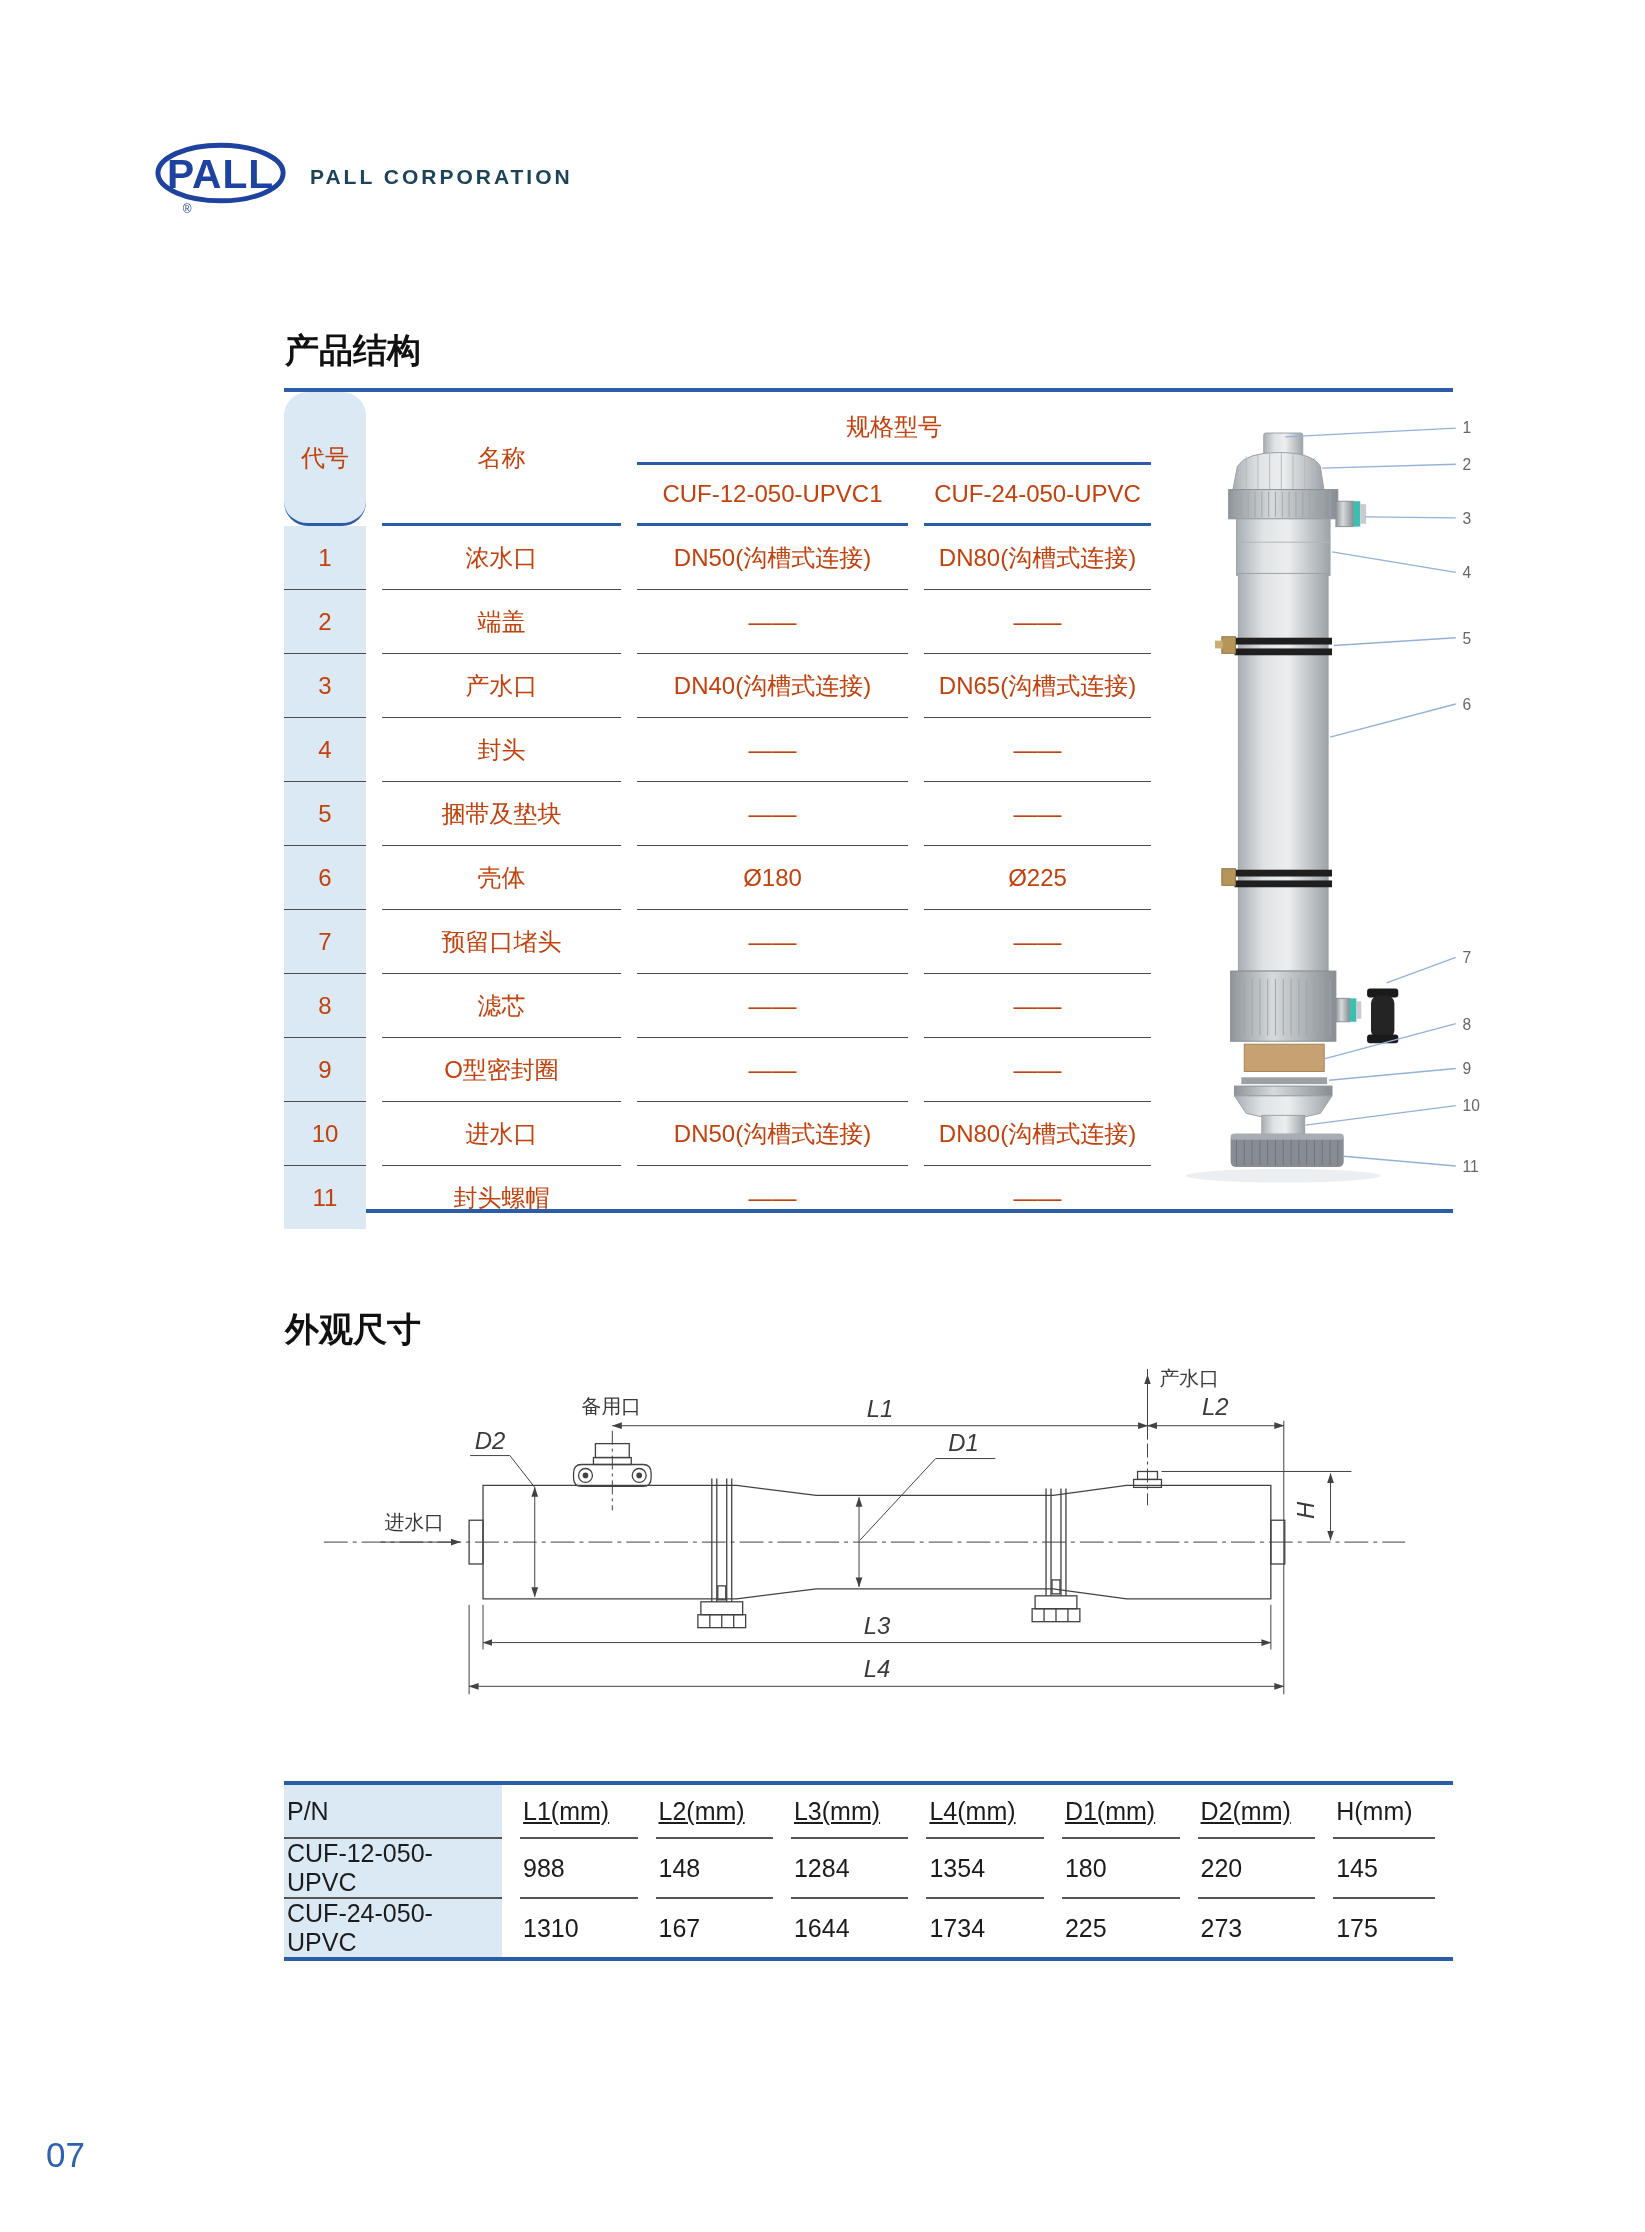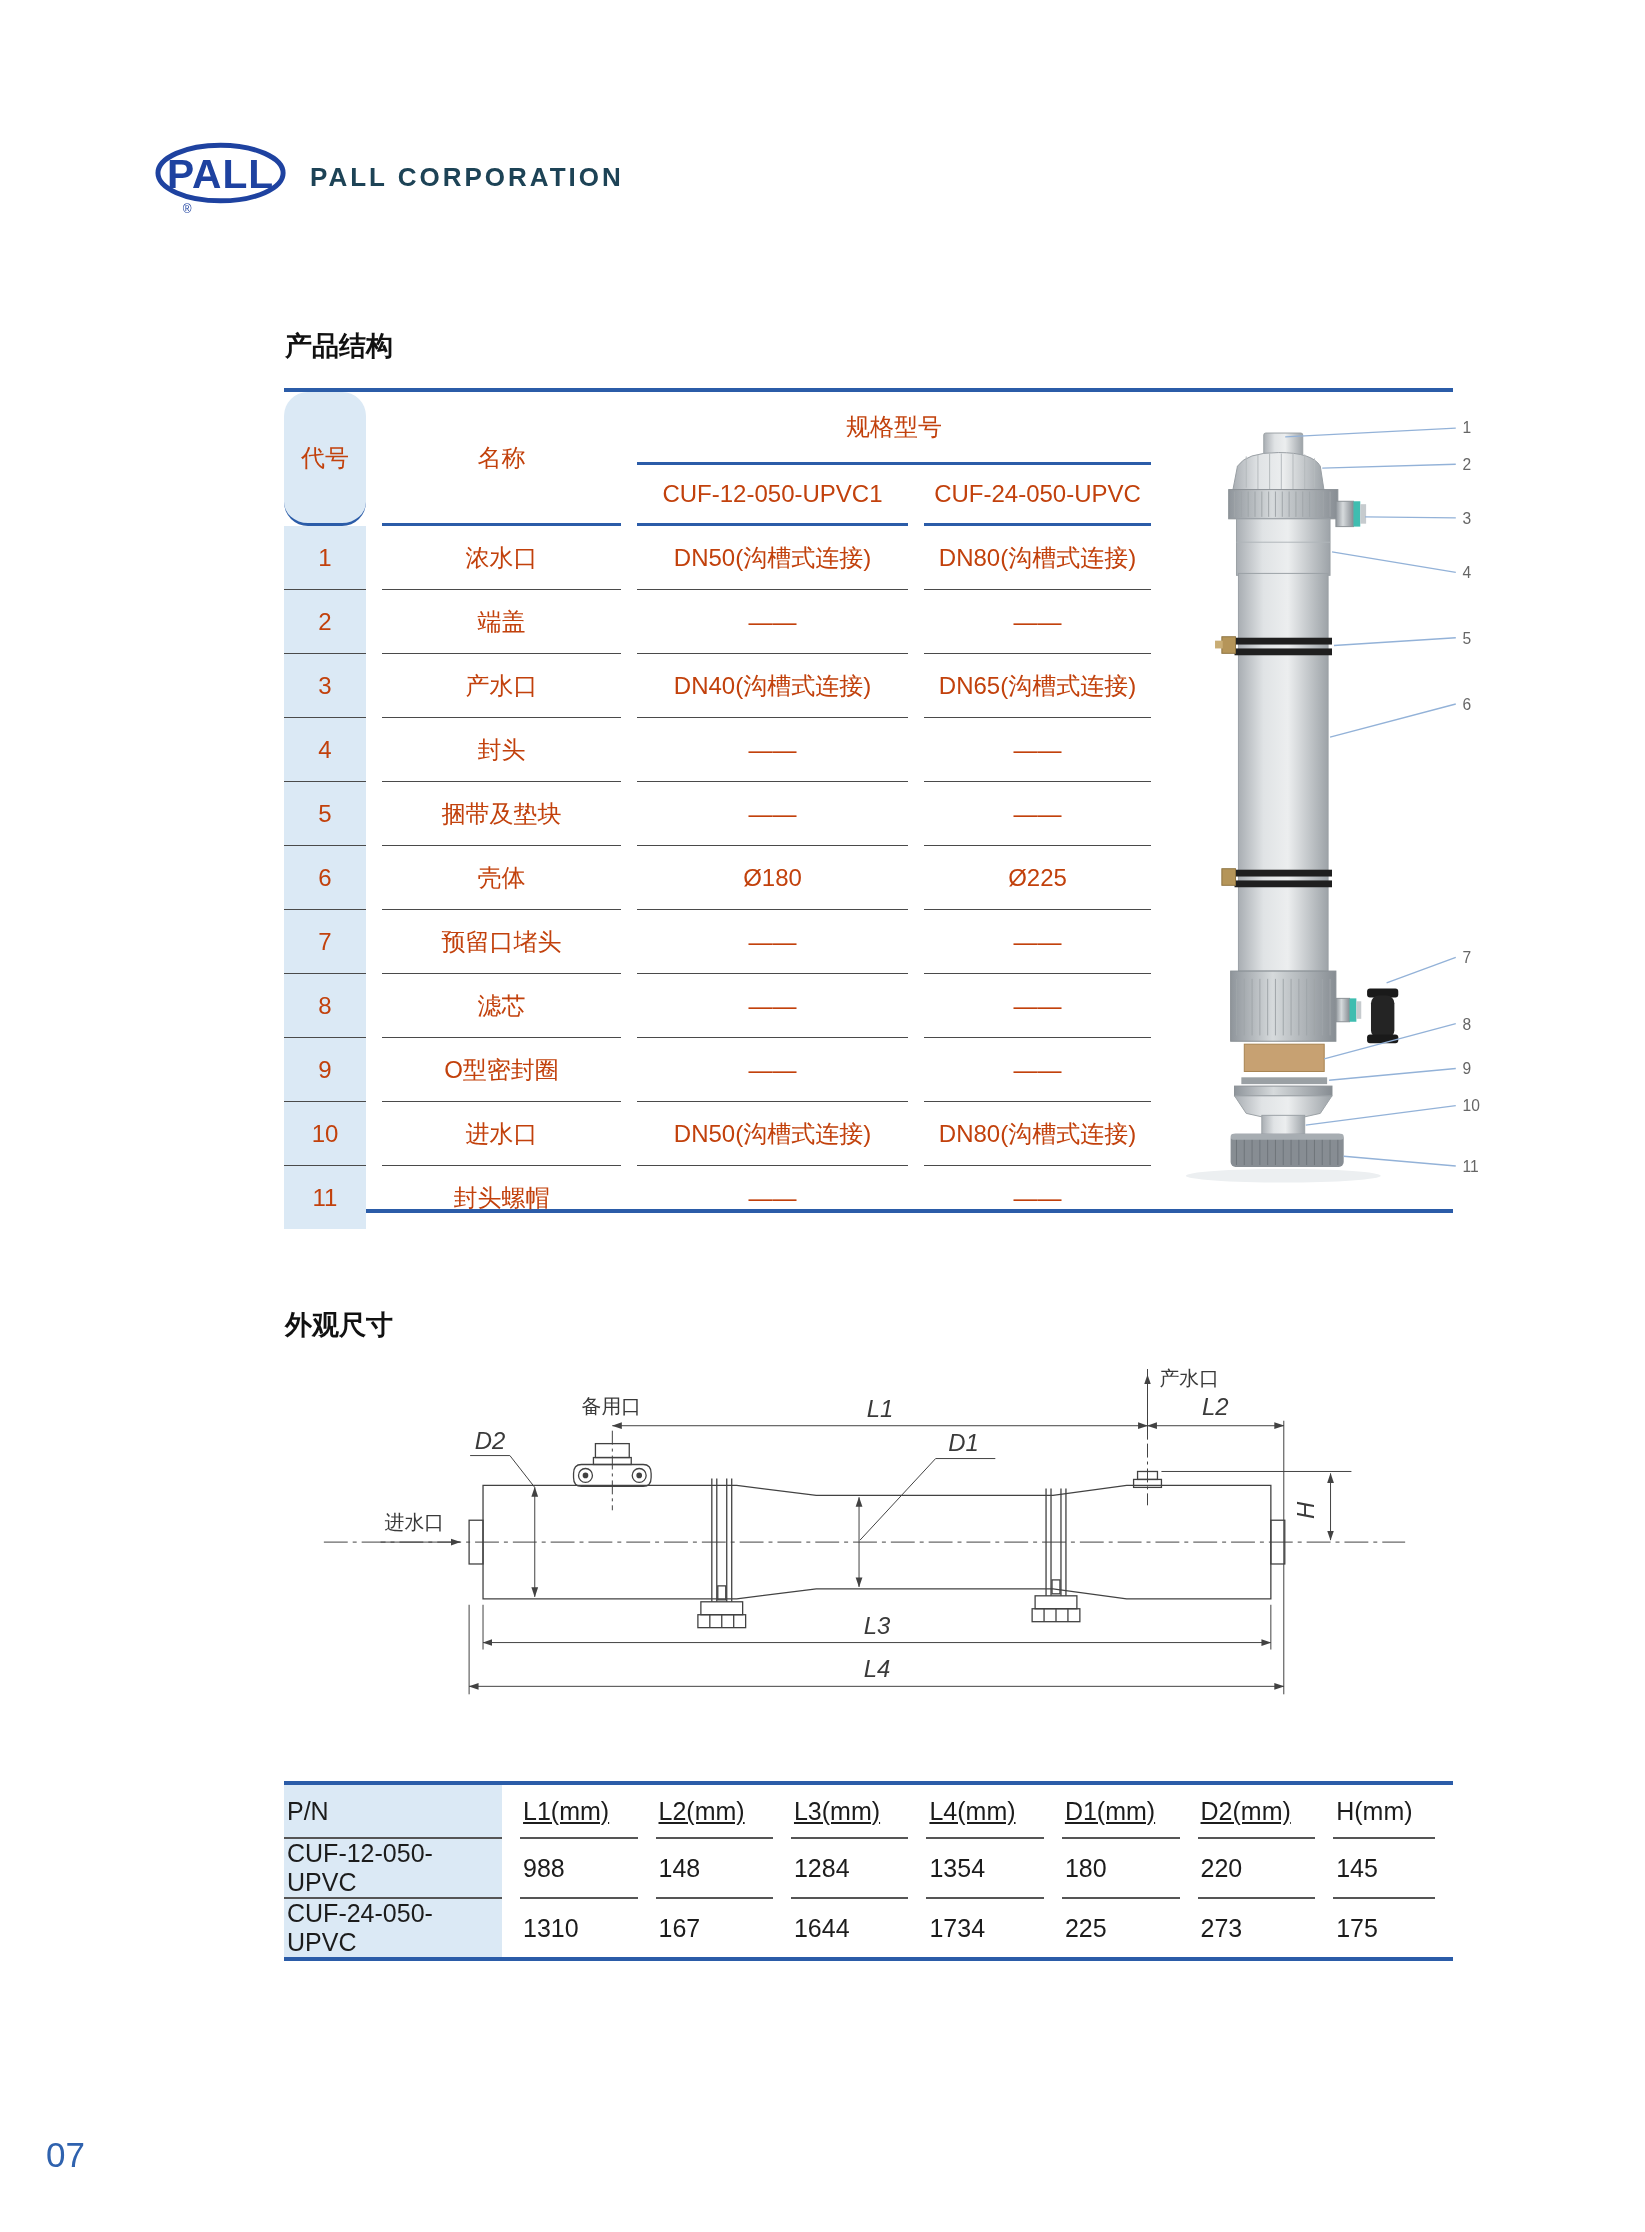--- a/index.html
+++ b/index.html
@@ -1,24 +1,24 @@
 <!DOCTYPE html>
 <html><head>
 <meta charset="utf-8">
 <style>
   html,body{margin:0;padding:0;background:#ffffff;}
   .page{position:relative;width:1646px;height:2233px;background:#ffffff;overflow:hidden;
         font-family:"Liberation Sans","DejaVu Sans",sans-serif;color:#1c1c1c;}
 
   
   .logo-row{position:absolute;left:151px;top:140px;display:flex;align-items:center;gap:10px;}
-  .company-name{font-size:26px;font-weight:bold;letter-spacing:3px;color:#1d4356;padding-bottom:4px;}
-
-  
-  .sec-title{position:absolute;font-size:27px;font-weight:bold;color:#111;}
+  .company-name{font-size:21px;font-weight:bold;letter-spacing:3px;color:#1d4356;padding-bottom:4px;}
+
+  
+  .sec-title{position:absolute;font-size:34px;font-weight:bold;color:#111;}
   .sec-title.t1{left:285px;top:328px;}
   .sec-title.t2{left:285px;top:1307px;}
 
   
   .struct-wrap{position:absolute;left:284px;top:388px;width:1169px;height:817px;
                border-top:4px solid #2b5ca8;border-bottom:4px solid #2b5ca8;}
   table.struct{border-collapse:separate;border-spacing:16px 0;margin-left:-16px;table-layout:fixed;}
   table.struct th,table.struct td{font-weight:normal;text-align:center;vertical-align:middle;
                font-size:24px;color:#c2410c;padding:0;}
   table.struct .hA{height:70px;}

